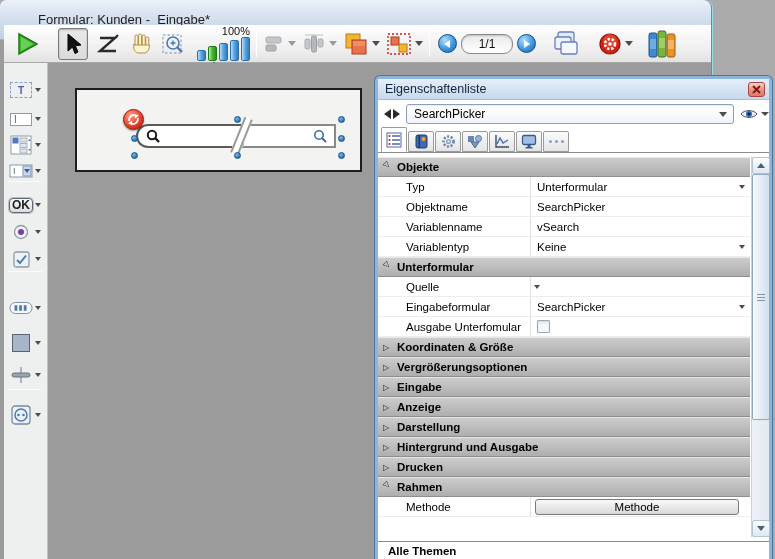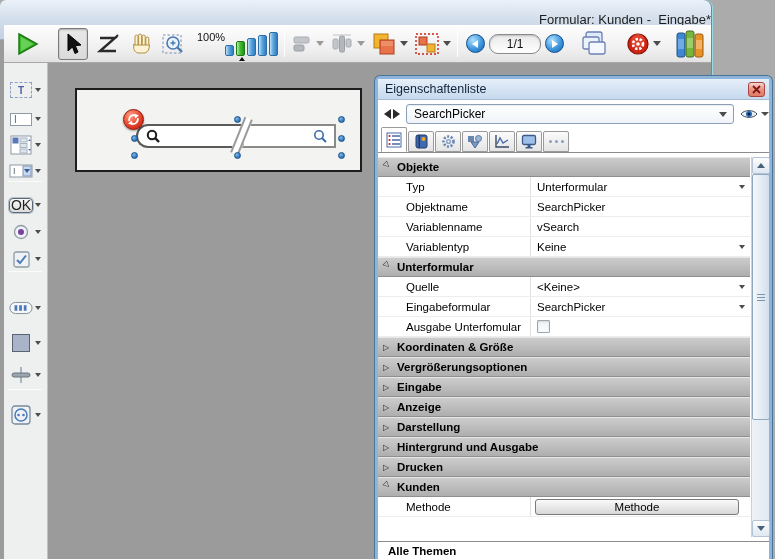--- a/index.html
+++ b/index.html
@@ -8,33 +8,33 @@
   #stage { position:relative; width:775px; height:559px; background:#ababab; overflow:hidden; }
   .abs { position:absolute; }
 
   
   .main-window { position:absolute; left:0; top:0; width:711px; height:559px;
     border-top-right-radius:8px; border-top-left-radius:6px;
     background:#9b9b9b; box-shadow:1px 0 0 #5f8fa8, 2px 0 0 #9adbe8; }
   .titlebar { position:absolute; left:0; top:0; width:100%; height:40px;
     background:linear-gradient(#eaf1f9,#cfdbe9 60%,#c3d1e2);
     border-bottom:1px solid #9fb0c4; border-top-right-radius:8px; border-top-left-radius:6px;
-    display:flex; align-items:center;justify-content:flex-end; }
+    display:flex; align-items:center; }
   .titlebar .title { margin-left:38px; font-size:13px; color:#1c1c1c; white-space:pre; }
 
   .toolbar { position:absolute; left:4px; top:25px; width:707px; height:38px;
     background:linear-gradient(#fefefe,#eeeeee 70%,#e2e2e2);
     border-bottom:1px solid #a8a8a8; display:flex; align-items:center; }
   .tbtn { height:32px; min-width:30px; display:flex; align-items:center; justify-content:center;
     border-radius:3px; }
   .tbtn.pressed { border:1px solid #7a7a7a; background:linear-gradient(#e9e9e9,#dadada); box-shadow:inset 0 1px 2px rgba(0,0,0,.25); }
   .chev { width:0; height:0; border-left:4px solid transparent; border-right:4px solid transparent;
     border-top:5px solid #4c4c4c; margin-left:3px; }
   .tsep { width:1px; height:26px; background:#bdbdbd; border-right:1px solid #fff; margin:0 6px; }
-  .zoomwrap { display:flex; align-items:flex-start; margin-left:8px; }
+  .zoomwrap { display:flex; flex-direction:column; align-items:flex-end; margin-left:8px; }
   .zoomlabel { font-size:11px; color:#111; line-height:11px; }
   .zoombars { display:flex; align-items:flex-end; gap:2px; position:relative; }
   .zbar { width:9px; border:1px solid #2d6da8; border-radius:2px;
     background:linear-gradient(90deg,#bfe0f7,#5aa7e0 45%,#2f7cc0); }
   .zbar.green { border-color:#1e7a14; background:linear-gradient(90deg,#b9ecb0,#45bb35 45%,#1f9414); }
   .zmark { position:absolute; left:14px; bottom:-5px; width:0; height:0;
     border-left:3px solid transparent; border-right:3px solid transparent; border-bottom:4px solid #111; }
   .pagefield { width:52px; height:20px; border:1px solid #8a8a8a; border-radius:9px;
     background:linear-gradient(#e9e9e9,#ffffff); display:flex; align-items:center; justify-content:center;
     font-size:12px; color:#111; margin:0 4px; box-shadow:inset 0 1px 2px rgba(0,0,0,.2); }
@@ -305,21 +305,21 @@
             <rect x="14" y="2" width="8" height="10" fill="#c8d8ee" stroke="#8098b8"></rect>
             <path d="M18 9 l-3 -4 h6 Z" fill="#3a5a9a"></path>
           </svg>
         </span>
         <div class="chev"></div>
       </div>
       <div class="psep" style="top:118px"></div>
       <div class="ptool" style="top:128px">
         <span class="icon">
           <span style="border:1px solid #5a6a7a; border-radius:4px; background:linear-gradient(#fafafa,#dcdcdc); width:24px; height:15px; display:flex; align-items:center; justify-content:center; box-shadow:0 0 0 1px #b8c0c8;">
-            <span style="font-size:14px; color:#222; font-weight:normal;">OK</span>
+            <span style="font-size:12px; color:#222; font-weight:bold;">OK</span>
           </span>
         </span>
         <div class="chev"></div>
       </div>
       <div class="ptool" style="top:155px">
         <span class="icon">
           <svg width="16" height="16" viewBox="0 0 16 16">
             <circle cx="8" cy="8" r="6.5" fill="#eef2f6" stroke="#8e9aa6" stroke-width="1.3"></circle>
             <circle cx="8" cy="8" r="3" fill="#7a3fa0"></circle>
           </svg>
@@ -520,21 +520,20 @@
           <div class="chev"></div>
         </div>
       </div>
       <div class="phead">
         <span class="tri exp">▷</span>
         <span class="hlabel">Unterformular</span>
       </div>
       <div class="prow">
         <span class="rlabel">Quelle</span>
         <div class="rvalue">
-          <span class="vtext">&lt;Keine&gt;</span>
           <div class="chev"></div>
         </div>
       </div>
       <div class="prow">
         <span class="rlabel">Eingabeformular</span>
         <div class="rvalue">
           <span class="vtext">SearchPicker</span>
           <div class="chev"></div>
         </div>
       </div>
@@ -567,21 +566,21 @@
       <div class="phead">
         <span class="tri">▷</span>
         <span class="hlabel">Hintergrund und Ausgabe</span>
       </div>
       <div class="phead">
         <span class="tri">▷</span>
         <span class="hlabel">Drucken</span>
       </div>
       <div class="phead">
         <span class="tri exp">▷</span>
-        <span class="hlabel">Kunden</span>
+        <span class="hlabel">Rahmen</span>
       </div>
       <div class="prow">
         <span class="rlabel">Methode</span>
         <div class="rvalue">
           <div class="mbtn">
             <span>Methode</span>
           </div>
         </div>
       </div>
     </div>

